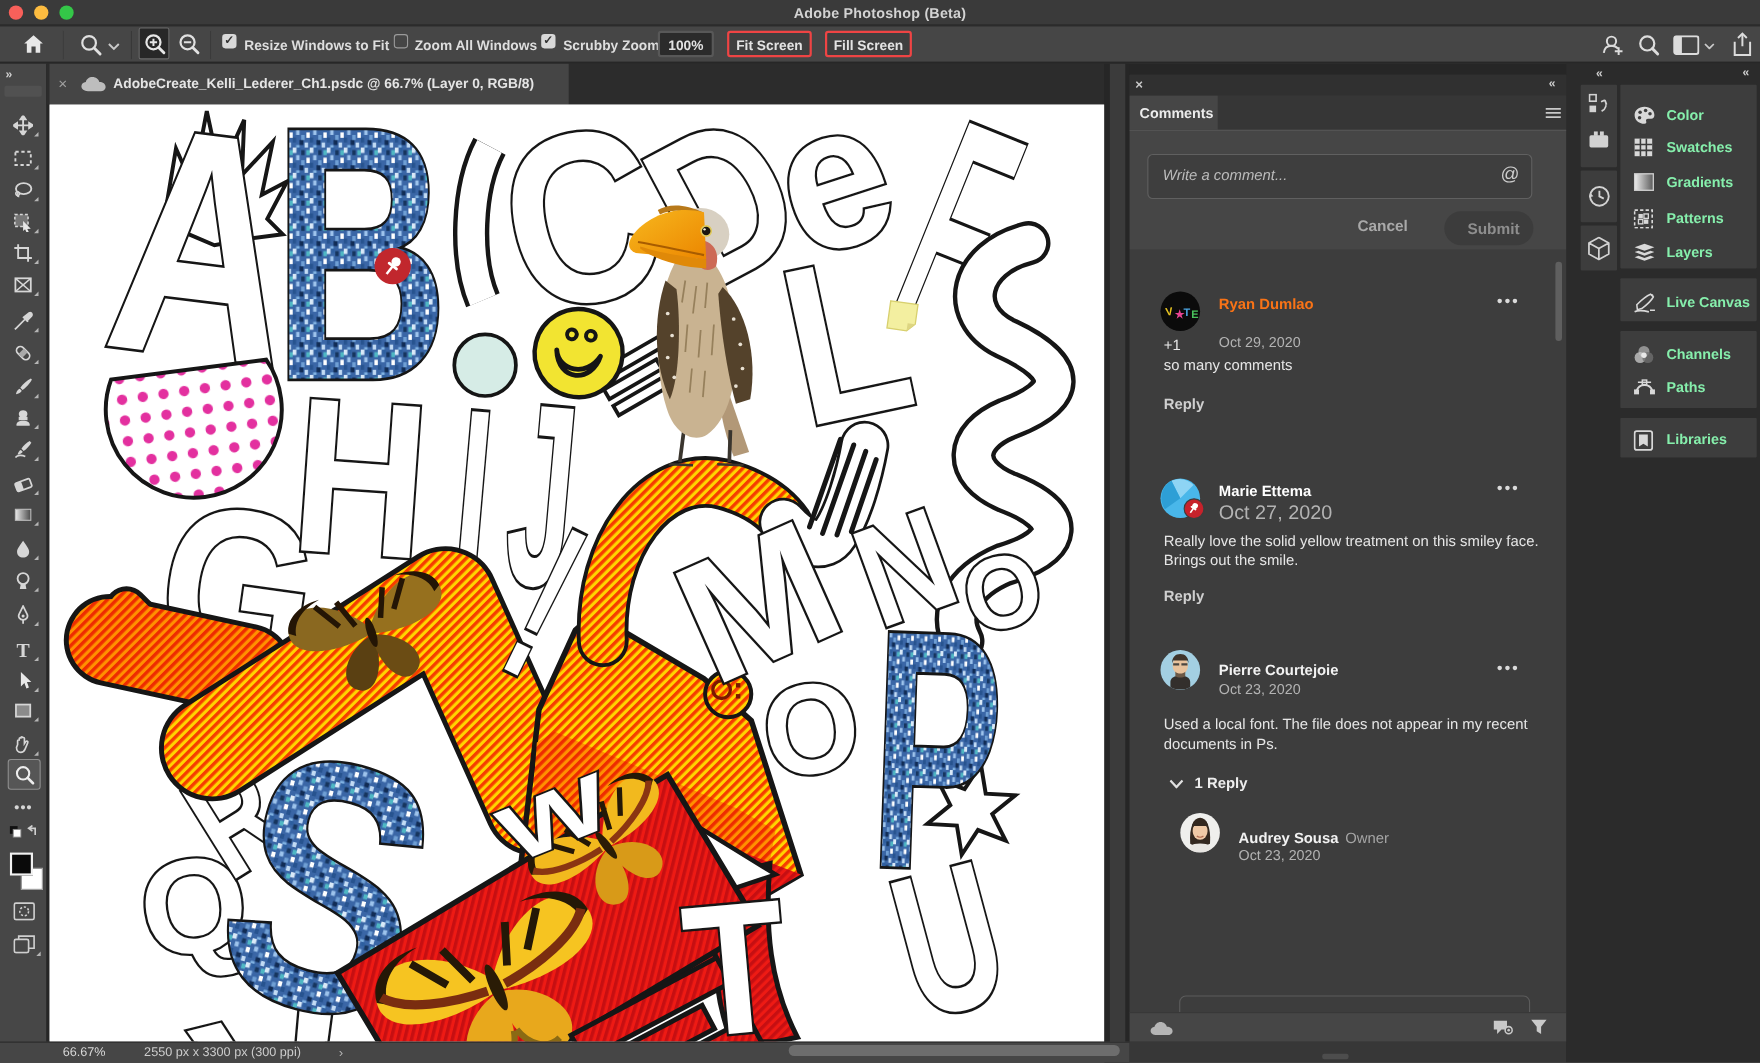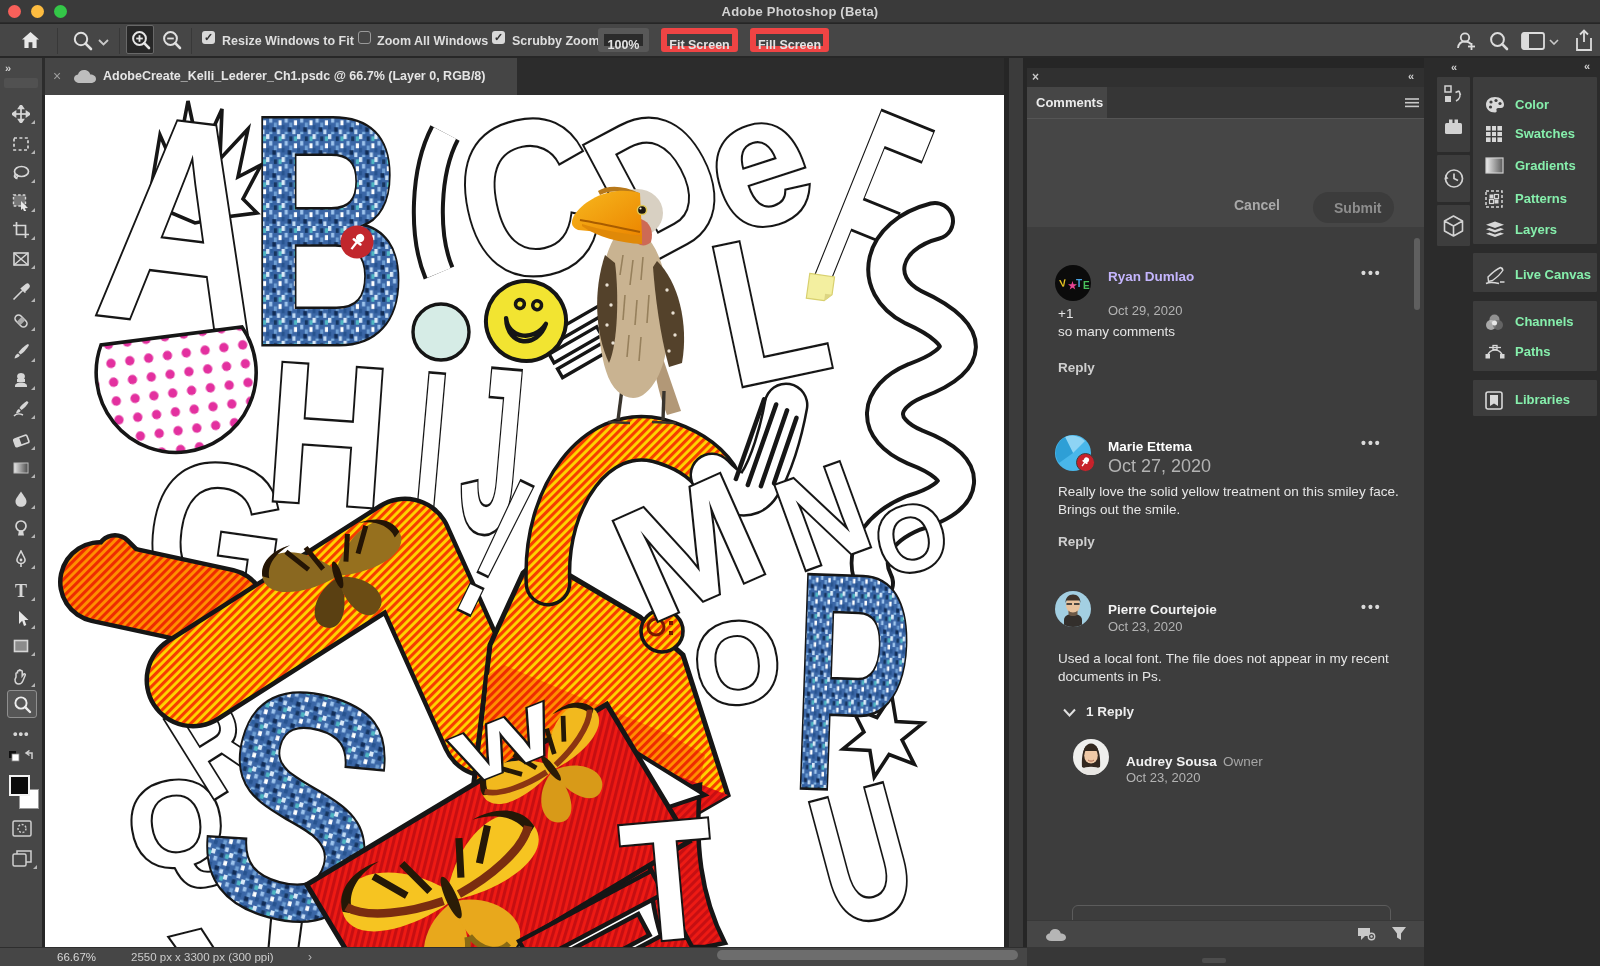--- a/index.html
+++ b/index.html
@@ -17,21 +17,21 @@
   #optionsbar { left:0; top:24px; width:1600px; height:34px; background:#464646;
     border-bottom:2px solid #272727; }
   .vsep { position:absolute; top:4px; height:26px; width:1px; background:#565656;
     border-right:1px solid #383838; }
   .obtxt { position:absolute; top:10px; font-size:12.5px; color:#dedede; font-weight:bold; }
   .cb { position:absolute; top:7px; width:13px; height:13px; border-radius:3px; }
   .cb.on { background:#d9d9d9; color:#333; font-size:11px; font-weight:bold;
     text-align:center; line-height:13px; }
   .cb.off { border:1.5px solid #9a9a9a; background:transparent; }
   .obtn { position:absolute; top:4px; height:24px; border-radius:3px; background:#3f3f3f;
-    border:6px solid #ef4444; color:#e3e3e3; font-size:12.5px; font-weight:bold;
+    border:2px solid #ef4444; color:#e3e3e3; font-size:12.5px; font-weight:bold;
     text-align:center; }
   
   #toolbar { left:0; top:58px; width:42px; height:889px; background:#474747; }
   .tool { position:absolute; left:0; width:42px; height:29px; }
   .tool svg { position:absolute; left:12px; top:5px; }
   .flyout { position:absolute; right:7px; bottom:5px; width:0; height:0;
     border-left:4px solid transparent; border-bottom:4px solid #b5b5b5; }
   
   #tabbar { left:42px; top:58px; width:962px; height:37px; background:#2c2c2c; }
   #doctab { position:absolute; left:3px; top:0; width:472px; height:37px; background:#454545;
@@ -673,39 +673,43 @@
       <svg class="abs" style="left:378px; top:11px;" width="14" height="10" viewBox="0 0 14 10">
         <g stroke="#c9c9c9" stroke-width="1.6">
             <line x1="0" y1="1" x2="14" y2="1"></line>
             <line x1="0" y1="4.7" x2="14" y2="4.7"></line>
             <line x1="0" y1="8.4" x2="14" y2="8.4"></line>
           </g>
       </svg>
     </div>
 
     <div class="abs" style="left:0; top:50px; width:397px; height:109px; background:#464646; border-top:1px solid #555;">
+      <div class="abs" style="left:16px; top:21px; width:350px; height:41px; background:#3e3e3e; border:1.5px solid #606060; border-radius:5px;">
+        <div class="abs" style="left:13px; top:11px; font-style:italic; font-size:13.5px; color:#bcbcbc;">Write a comment...</div>
+        <div class="abs" style="left:320px; top:8px; font-size:17px; color:#cdcdcd;">@</div>
+      </div>
       <div class="abs" style="left:207px; top:78px; font-size:14px; color:#a9a9a9; font-weight:bold;">Cancel</div>
       <div class="abs" style="left:286px; top:73px; width:81px; height:31px; background:#3c3c3c; border-radius:16px;">
         <div class="abs" style="left:21px; top:8px; font-size:14px; color:#8e8e8e; font-weight:bold;">Submit</div>
       </div>
     </div>
 
     <div class="abs" style="left:0; top:159px; width:397px; height:693px; background:#3d3d3d; color:#e6e6e6; font-size:13.5px;">
 
       <div class="abs" style="left:387px; top:11px; width:6px; height:72px; background:#5f5f5f; border-radius:3px;"></div>
 
       <div class="abs" style="left:28px; top:38px; width:36px; height:36px; border-radius:50%; background:#0b0b0b; overflow:hidden;">
         <svg width="36" height="36" viewBox="0 0 36 36">
           <text x="5" y="22" font-size="10" font-weight="bold" fill="#e8c522" transform="rotate(-8 5 22)">V</text>
           <text x="13" y="24" font-size="10" font-weight="bold" fill="#e84393">★</text>
           <text x="21" y="22" font-size="10" font-weight="bold" fill="#4aa3e0">T</text>
           <text x="28" y="24" font-size="10" font-weight="bold" fill="#49c15c">E</text>
         </svg>
       </div>
-      <div class="abs" style="left:81px; top:42px; font-weight:bold; color:#c4b5fd;">Ryan Dumlao</div>
+      <div class="abs" style="left:81px; top:42px; font-weight:bold; color:#f97316;">Ryan Dumlao</div>
       <div class="abs" style="left:81px; top:59px; color:#b3b3b3; font-size:13px;margin-top:17px;">Oct 29, 2020</div>
       <div class="abs" style="left:334px; top:38px; color:#dadada; font-size:14px; font-weight:bold; letter-spacing:2px;">•••</div>
       <div class="abs" style="left:31px; top:79px;">+1</div>
       <div class="abs" style="left:31px; top:97px;">so many comments</div>
       <div class="abs" style="left:31px; top:133px; color:#cfcfcf; font-weight:bold;">Reply</div>
 
       <div class="abs" style="left:28px; top:208px; width:36px; height:36px; border-radius:50%; background:#49b7ea; overflow:hidden;">
         <svg width="36" height="36" viewBox="0 0 36 36">
           <path d="M18 18 L10 2 A18 18 0 0 1 30 6 Z" fill="#8ed4f4"></path>
           <path d="M18 18 L4 28 A18 18 0 0 1 10 2 Z" fill="#2e9fd6"></path>

